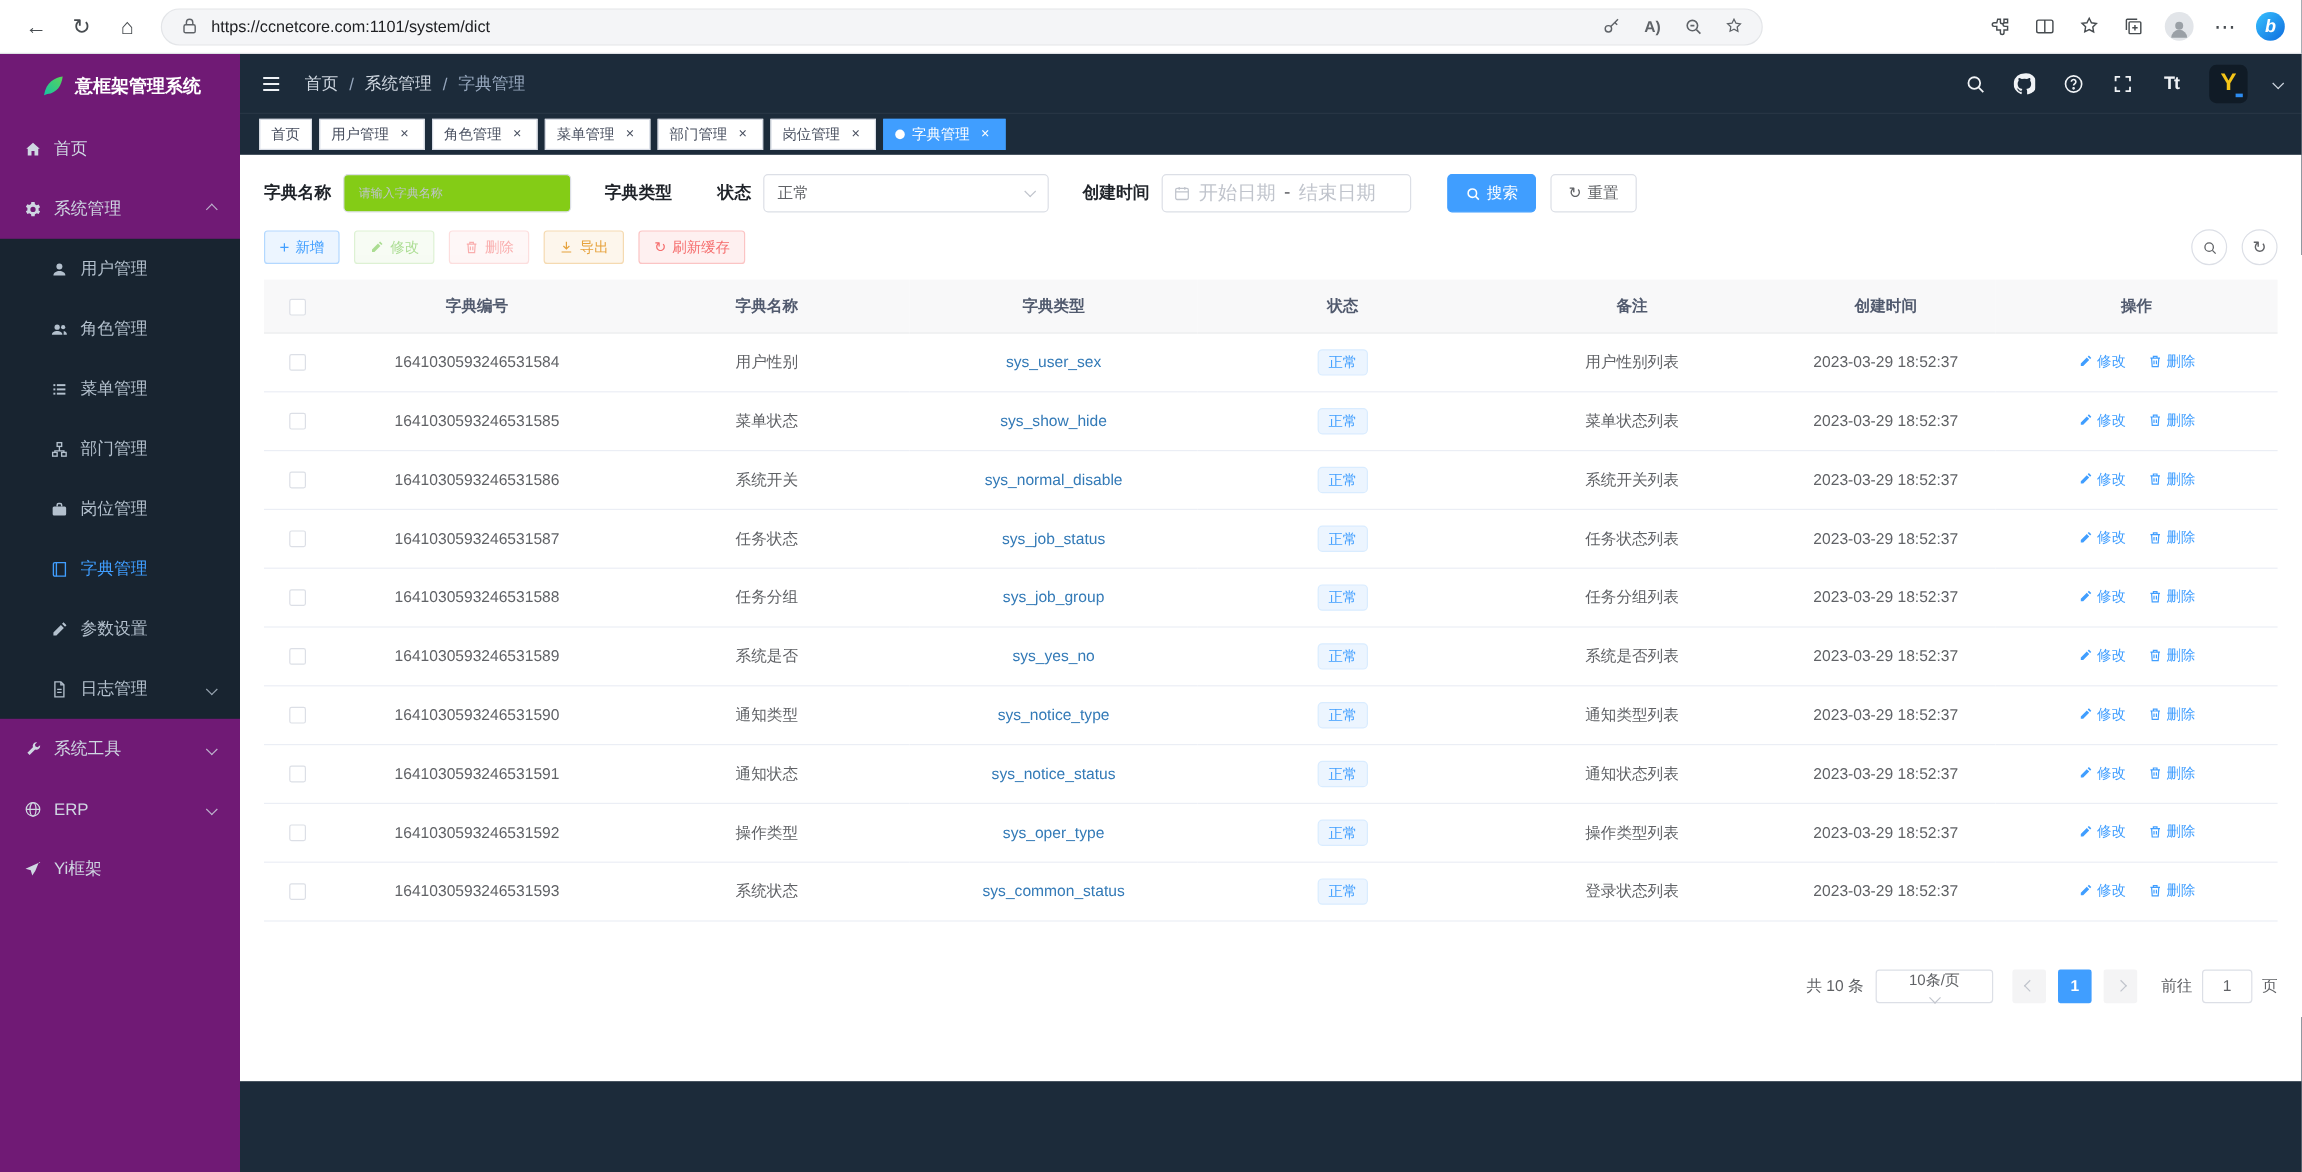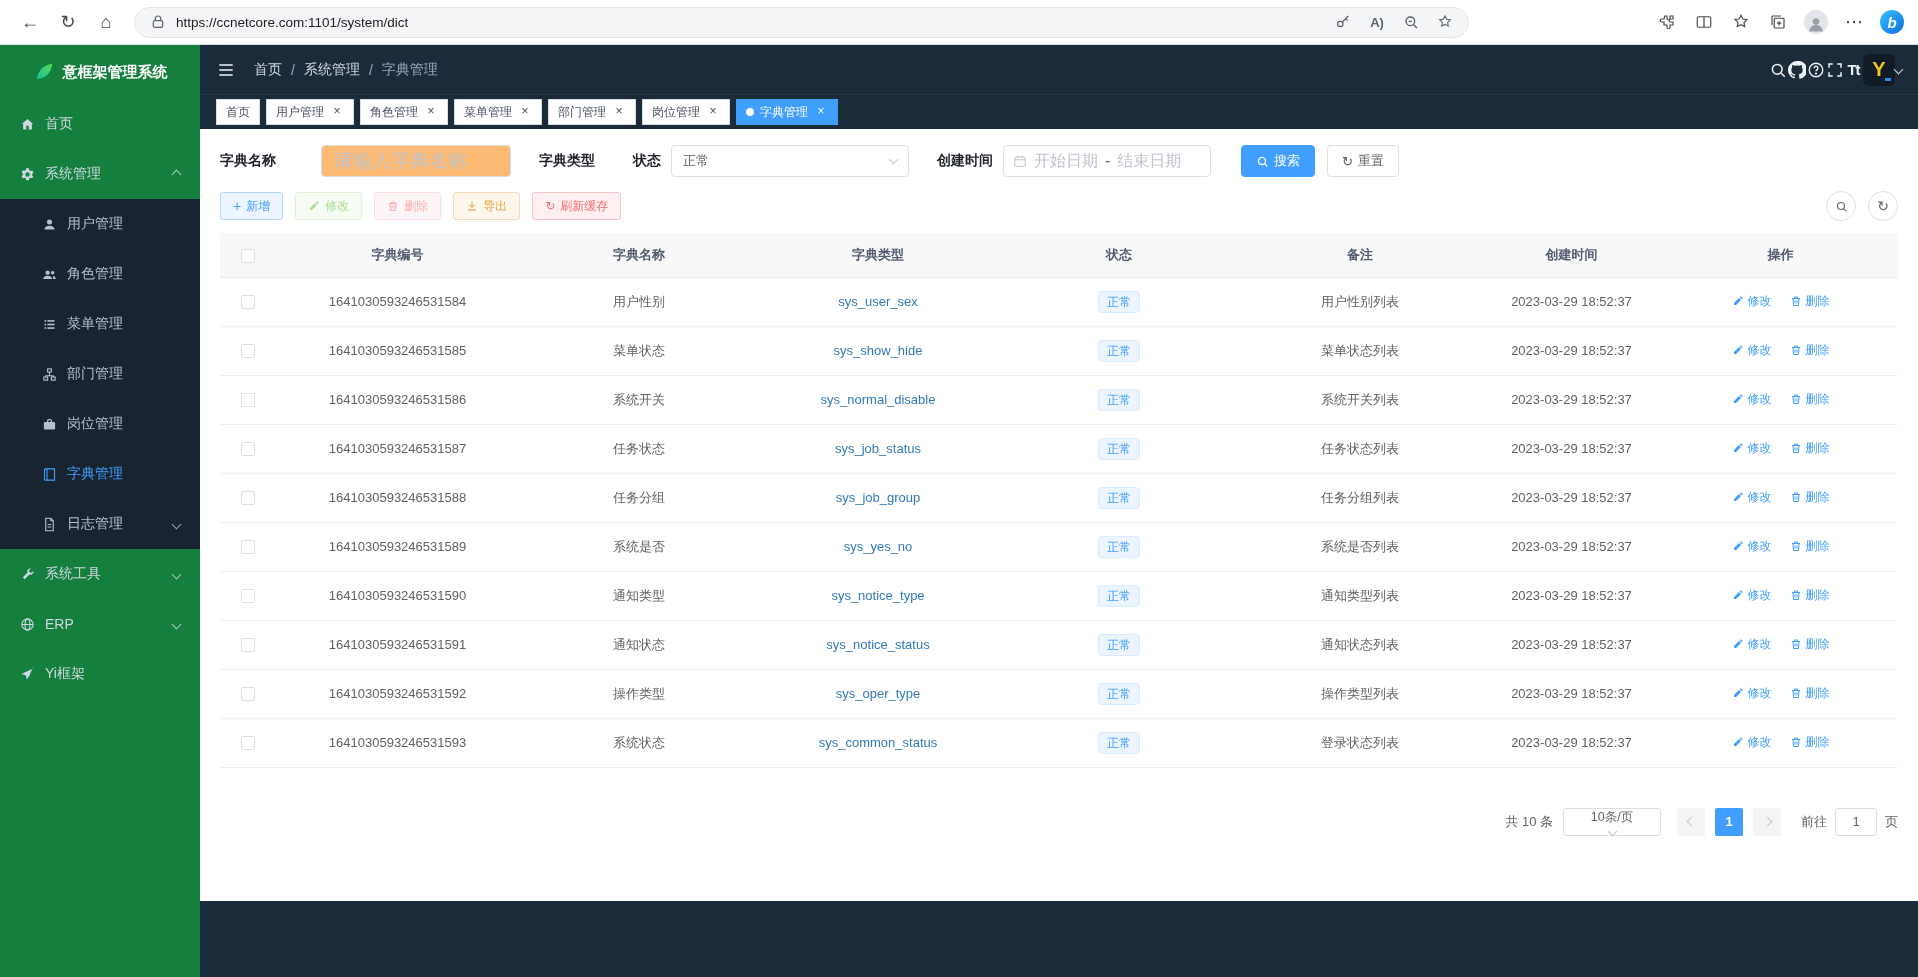--- a/index.html
+++ b/index.html
@@ -18,21 +18,21 @@
   .ra { font-size:13px; font-weight:bold; color:#5f6368; }
   .browser-right { margin-left:auto; display:flex; align-items:center; gap:15px; }
   .b-ico { width:22px; height:22px; color:#474c50; display:flex; align-items:center; justify-content:center; cursor:pointer; font-size:18px; }
   .b-ico svg { width:18px; height:18px; }
   .avatar-circle { width:24px; height:24px; border-radius:50%; background:#e2e5e9; overflow:hidden; display:flex; align-items:flex-end; justify-content:center; }
   .avatar-circle svg { width:20px; height:20px; }
   .bing { width:24px; height:24px; border-radius:50%; background:linear-gradient(135deg,#37c2ff,#0f6cde); color:#fff; font-weight:bold; font-style:italic; font-size:15px; display:flex; align-items:center; justify-content:center; }
 
   
   .app { display:flex; height:932px; }
-  .sidebar { width:200px; background:#15803d; flex:0 0 auto; }
+  .sidebar { width:200px; background:#701a75; flex:0 0 auto; }
   .logo { height:54px; display:flex; align-items:center; justify-content:center; gap:8px; color:#fff; font-weight:bold; font-size:15px; cursor:pointer; }
   .menu-item { height:50px; display:flex; align-items:center; padding:0 20px; color:#cfd7e2; font-size:14px; cursor:pointer; }
   .mi-icon { width:15px; height:15px; margin-right:10px; flex:0 0 auto; }
   .mi-icon svg { width:15px; height:15px; }
   .submenu { background:#182430; }
   .submenu .menu-item { padding-left:42px; color:#b3c0cd; }
   .menu-item.active { color:#409eff; }
   .chev { display:inline-block; width:7px; height:7px; border-right:1.5px solid currentColor; border-bottom:1.5px solid currentColor; transform:rotate(45deg); }
   .chev.up { transform:rotate(-135deg); }
   .chev.left { transform:rotate(135deg); }
@@ -42,21 +42,21 @@
   .main { flex:1; display:flex; flex-direction:column; background:#1c2b3a; min-width:0; }
 
   
   .navbar { height:50px; display:flex; align-items:center; padding:0 16px; color:#e5eaf0; border-bottom:1px solid rgba(255,255,255,.05); }
   .hamburger { width:20px; height:20px; color:#eef2f6; cursor:pointer; }
   .hamburger svg { width:20px; height:20px; }
   .breadcrumb { margin-left:18px; font-size:14px; display:flex; align-items:center; gap:9px; }
   .crumb { color:#cfd7e0; cursor:pointer; }
   .crumb.last { color:#97a8be; cursor:default; }
   .crumb-sep { color:#97a8be; }
-  .nav-right { margin-left:auto; display:flex; align-items:center; }
+  .nav-right { margin-left:auto; display:flex; align-items:center; gap:22px; }
   .n-ico { width:19px; height:19px; color:#f0f3f6; display:flex; align-items:center; justify-content:center; cursor:pointer; }
   .n-ico svg { width:18px; height:18px; }
   .tt { font-size:15px; font-weight:bold; letter-spacing:-1px; }
   .brand-avatar { width:32px; height:32px; border-radius:6px; background:#101b26; color:#f5c518; font-weight:bold; font-size:20px; display:flex; align-items:center; justify-content:center; cursor:pointer; position:relative; }
   .brand-avatar::after { content:""; position:absolute; right:4px; bottom:5px; width:6px; height:3px; background:#2d8cf0; }
   .nav-caret { color:#cfd7e0; }
 
   
   .tags { height:34px; display:flex; align-items:center; padding:0 16px; gap:6px; }
   .tag { height:26px; display:inline-flex; align-items:center; padding:0 9px; background:#fff; border:1px solid #d8dce5; color:#495060; font-size:12px; cursor:pointer; }
@@ -64,21 +64,21 @@
   .tag.active { background:#409eff; border-color:#409eff; color:#fff; }
   .tag.active .dot { display:inline-block; }
   .tag .close { margin-left:6px; width:14px; height:14px; line-height:13px; text-align:center; border-radius:50%; font-size:12px; }
 
   
   .content { background:#fff; height:772px; padding:16px 20px; overflow:hidden; }
 
   .filters { display:flex; align-items:center; margin-bottom:14px; }
   .f-label { font-weight:bold; color:#1f2329; font-size:14px; margin-right:10px; white-space:nowrap; }
   .f-gap { margin-left:28px; }
-  .f-input { height:32px; border:1px solid #dcdfe6; border-radius:4px; padding:0 12px; font-size:19px; color:#606266; background:#fdba74; outline:none;margin-left:35px; }
+  .f-input { height:32px; border:1px solid #dcdfe6; border-radius:4px; padding:0 12px; font-size:10px; color:#606266; background:#84cc16; outline:none; }
   .f-input::placeholder { color:#bfc4cc; }
   .w190 { width:190px; } .w243 { width:243px; }
   .select { width:238px; height:32px; border:1px solid #dcdfe6; border-radius:4px; display:flex; align-items:center; justify-content:space-between; padding:0 11px; color:#606266; font-size:13px; background:#fff; cursor:pointer; }
   .select .chev, .psize .chev { color:#c0c4cc; margin-top:-3px; }
   .daterange { width:208px; height:32px; border:1px solid #dcdfe6; border-radius:4px; display:flex; align-items:center; padding:0 9px; gap:7px; font-size:16px; background:#fff; cursor:pointer; }
   .daterange .ph { color:#c0c4cc; }
   .daterange .sep { color:#606266; }
   .cal { width:14px; height:14px; color:#c0c4cc; }
   .cal svg { width:14px; height:14px; }
   .btn { height:32px; border-radius:4px; font-size:13px; display:inline-flex; align-items:center; gap:5px; padding:0 14px; cursor:pointer; font-family:inherit; }
@@ -280,20 +280,28 @@
             <span class="mi-label">岗位管理</span>
           </div>
           <div class="menu-item active">
             <span class="mi-icon">
               <svg viewBox="0 0 24 24" fill="none" stroke="currentColor" stroke-width="1.8">
                 <path d="M4 5a2 2 0 012-2h14v18H6a2 2 0 01-2-2z"></path>
                 <path d="M8 3v18"></path>
               </svg>
             </span>
             <span class="mi-label">字典管理</span>
+          </div>
+          <div class="menu-item">
+            <span class="mi-icon">
+              <svg viewBox="0 0 24 24" fill="currentColor">
+                <path d="M4 16l10-10 4 4-10 10H4zM15.5 4.5l2-2 4 4-2 2z"></path>
+              </svg>
+            </span>
+            <span class="mi-label">参数设置</span>
           </div>
           <div class="menu-item">
             <span class="mi-icon">
               <svg viewBox="0 0 24 24" fill="none" stroke="currentColor" stroke-width="1.8">
                 <path d="M6 2h8l4 4v16H6z"></path>
                 <path d="M14 2v4h4M9 12h6M9 16h6"></path>
               </svg>
             </span>
             <span class="mi-label">日志管理</span>
             <span class="chev"></span>

